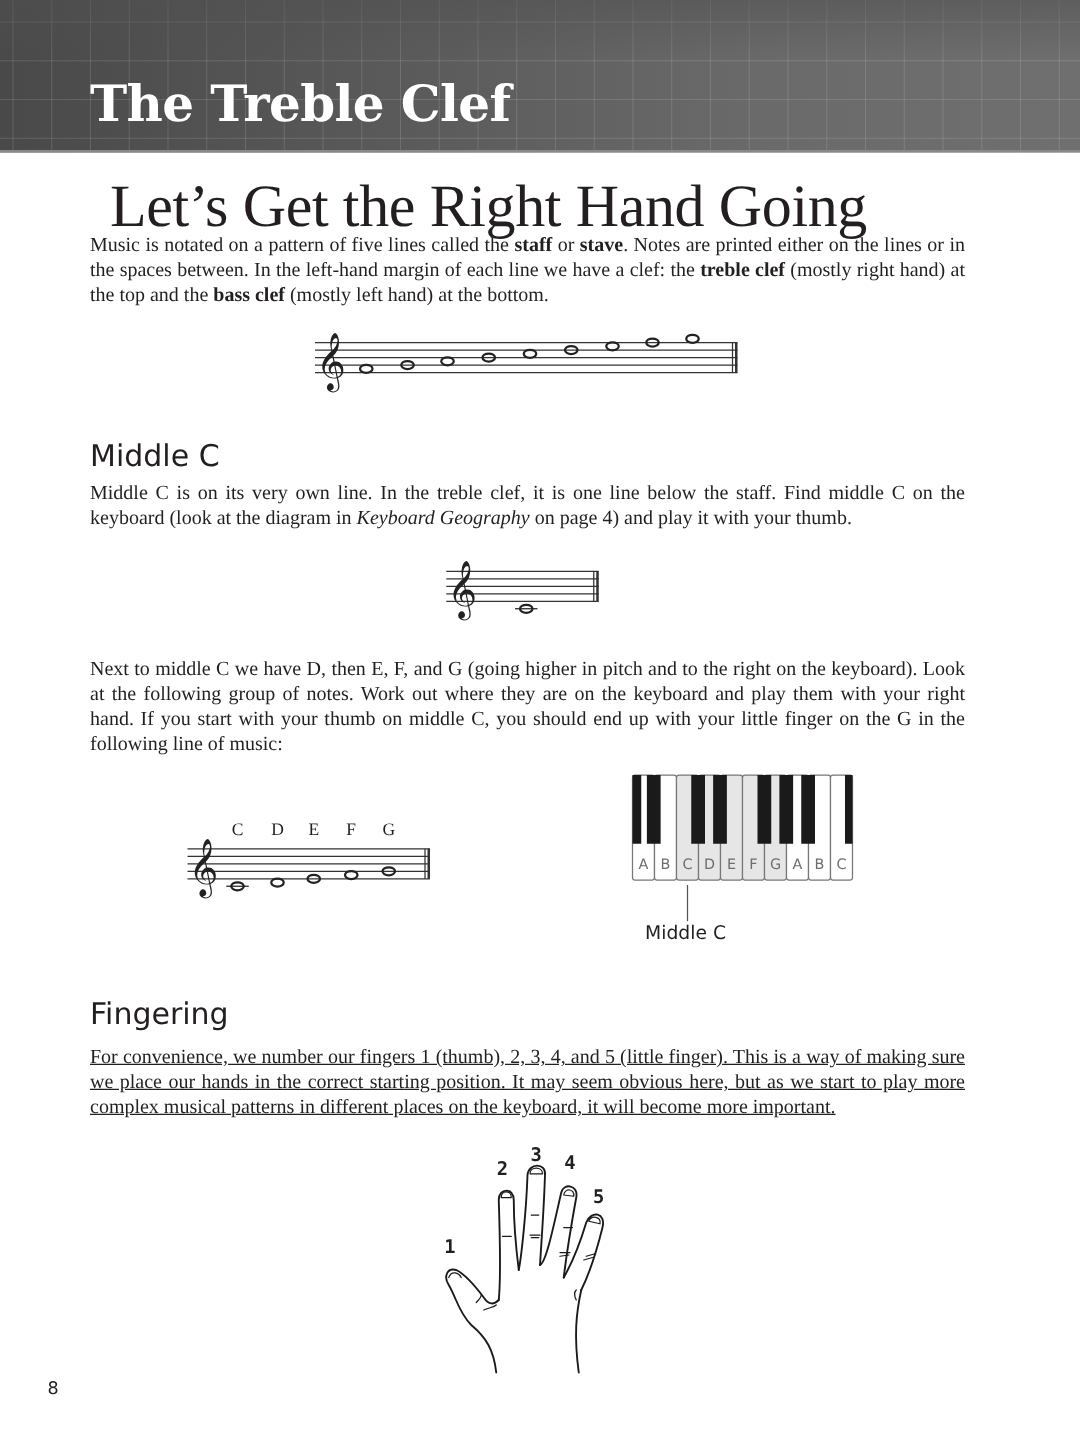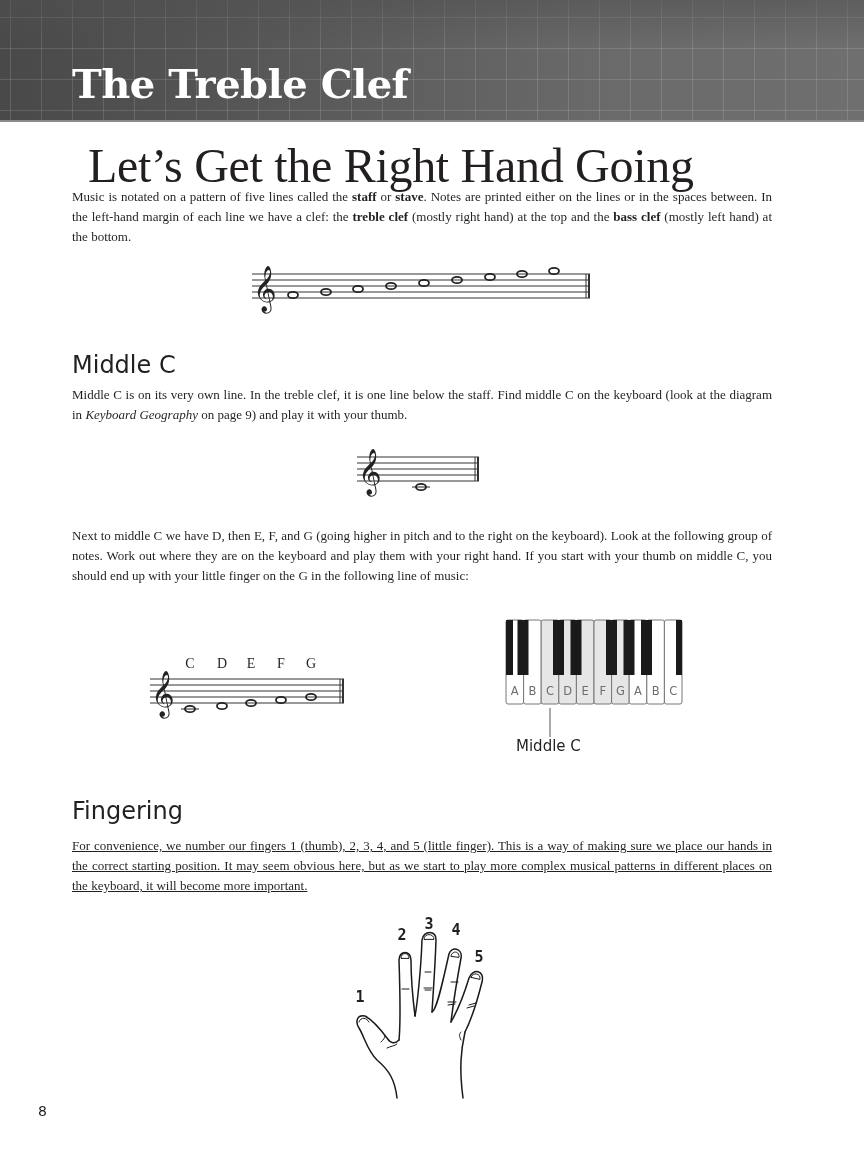--- a/index.html
+++ b/index.html
@@ -36,21 +36,21 @@
     position: absolute; left: 72px; top: 124px; margin: 16px;
     font-family: "Liberation Serif", serif; font-weight: normal; font-size: 48px; line-height: 1.1;
     color: #231f20; letter-spacing: -0.3px;
   }
   .section-heading {
     position: absolute; left: 72px; margin: 0;
     font-family: "DejaVu Sans", sans-serif; font-weight: normal; font-size: 24px; color: #231f20;
   }
   .para {
     position: absolute; left: 72px; width: 700px; margin: 0;
-    font-family: "Liberation Serif", serif; font-size: 13px; line-height: 20px; color: #231f20;
+    font-family: "Liberation Serif", serif; font-size: 16px; line-height: 20px; color: #231f20;
     text-align: justify;
   }
   .para b { font-weight: bold; }
   .para i { }
   svg { position: absolute; overflow: visible; }
   .staff-line { stroke: #333; stroke-width: 1; }
   .page-number {
     position: absolute; left: 38px; top: 1103px;
     font-family: "DejaVu Sans", sans-serif; font-size: 14px; color: #231f20;
   }
@@ -99,21 +99,21 @@
     <ellipse cx="141" cy="24" rx="5" ry="3.2"></ellipse>
     <ellipse cx="174" cy="21" rx="5" ry="3.2"></ellipse>
     <ellipse cx="207" cy="18" rx="5" ry="3.2"></ellipse>
     <ellipse cx="240" cy="15" rx="5" ry="3.2"></ellipse>
     <ellipse cx="272" cy="12" rx="5" ry="3.2"></ellipse>
     <ellipse cx="304" cy="9" rx="5" ry="3.2"></ellipse>
   </g>
 </svg>
 
 <h3 class="section-heading" style="top:351px;">Middle C</h3>
-<p class="para" style="top:385px;"><span>Middle C is on its very own line. In the treble clef, it is one line below the staff. Find middle C on the keyboard (look at the diagram in </span><i>Keyboard Geography</i><span> on page 9) and play it with your thumb.</span></p>
+<p class="para" style="top:385px;"><span>Middle C is on its very own line. In the treble clef, it is one line below the staff. Find middle C on the keyboard (look at the diagram in </span><i>Keyboard Geography</i><span> on page 4) and play it with your thumb.</span></p>
 
 <svg style="left:355px; top:445px;" width="130" height="48" viewBox="0 0 130 48">
   <g>
     <line class="staff-line" x1="2" y1="12" x2="124" y2="12"></line>
     <line class="staff-line" x1="2" y1="18" x2="124" y2="18"></line>
     <line class="staff-line" x1="2" y1="24" x2="124" y2="24"></line>
     <line class="staff-line" x1="2" y1="30" x2="124" y2="30"></line>
     <line class="staff-line" x1="2" y1="36" x2="124" y2="36"></line>
     <line x1="120" y1="12" x2="120" y2="36" stroke="#333" stroke-width="1"></line>
     <line x1="123" y1="12" x2="123" y2="36" stroke="#333" stroke-width="2"></line>

